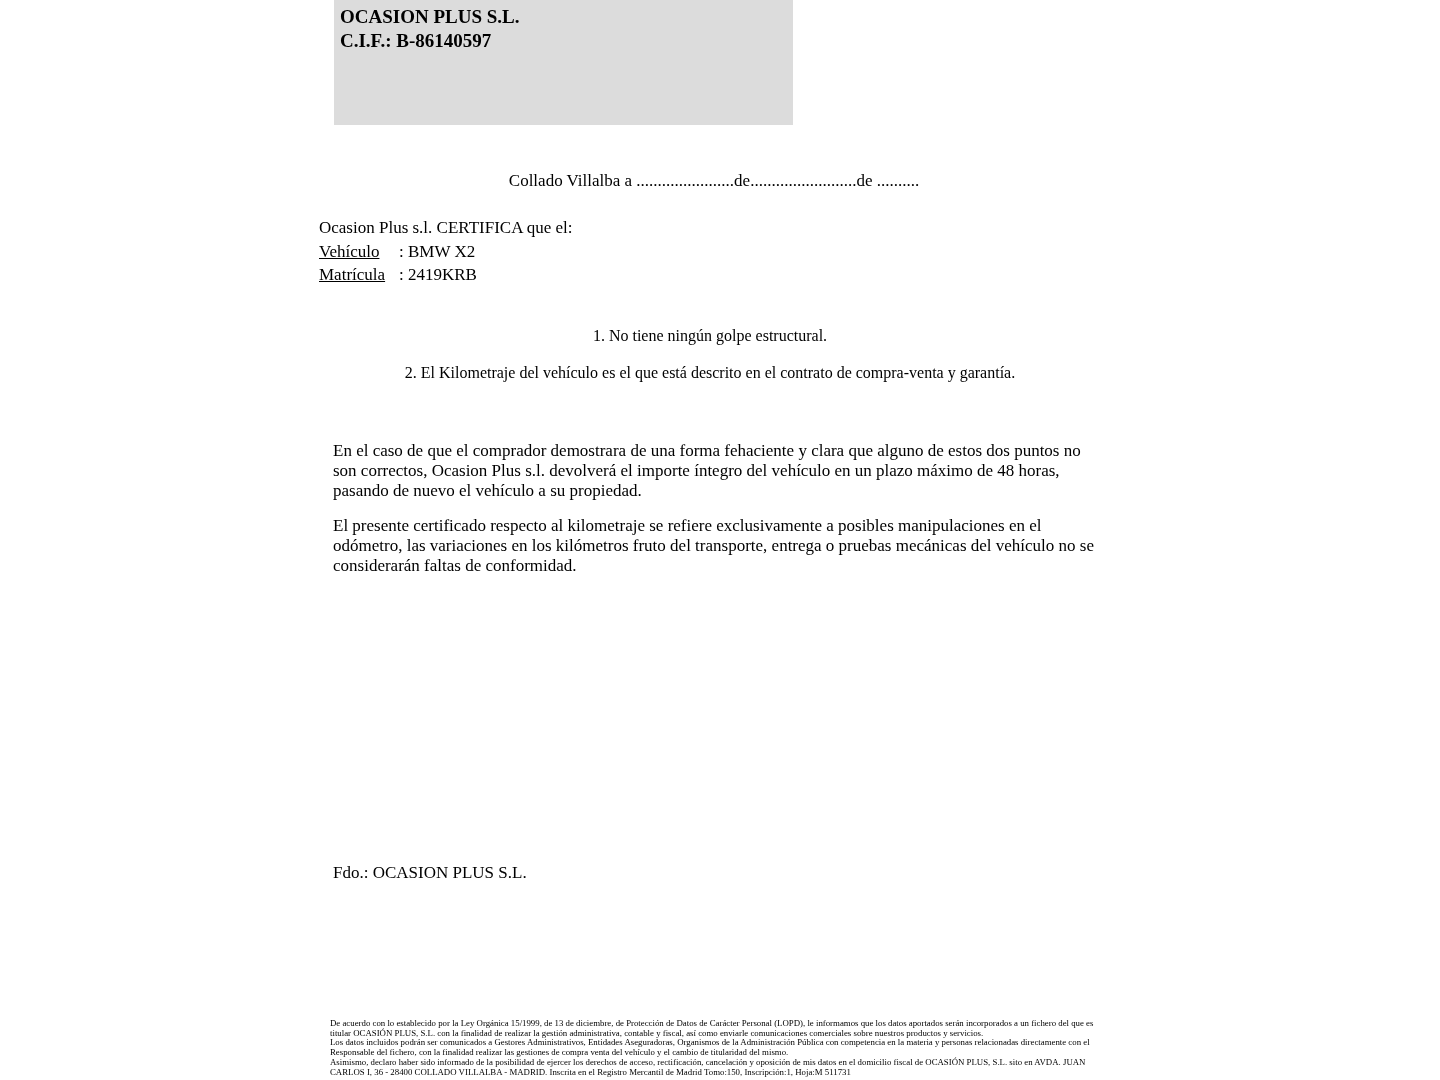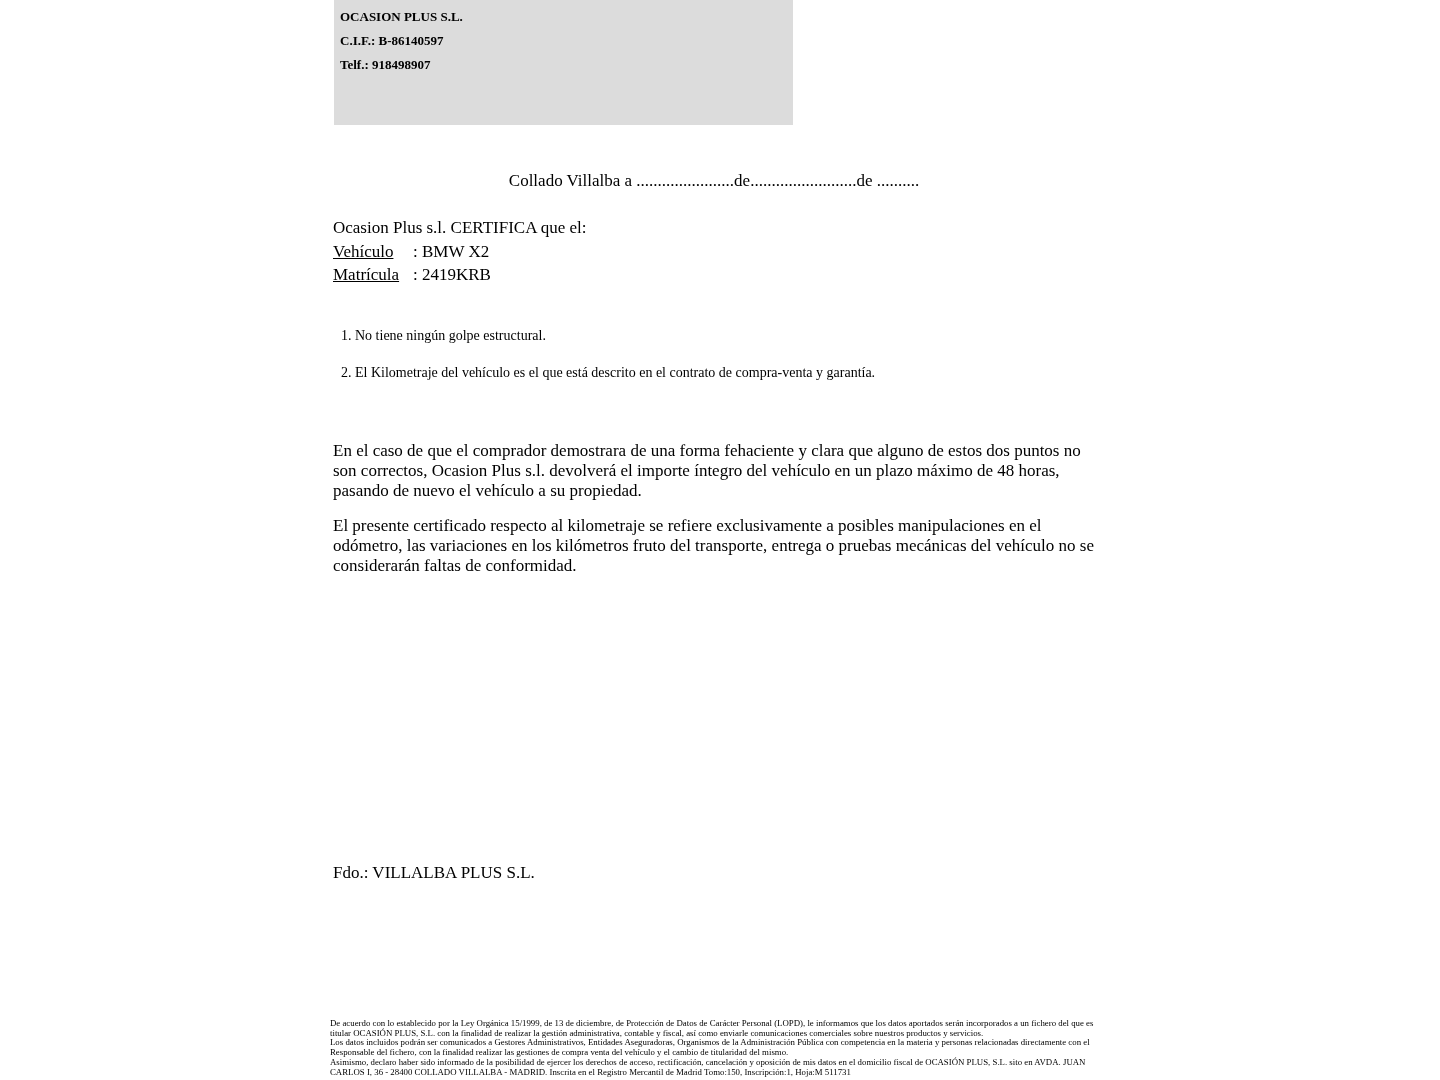--- a/index.html
+++ b/index.html
@@ -22,53 +22,54 @@
   }
   .header-box {
     position: absolute;
     left: 334px;
     top: 0;
     width: 459px;
     height: 125px;
     background: #dcdcdc;
     padding: 5px 8px 0 6px;
     font-weight: bold;
-    font-size: 13px;
+    font-size: 19px;
     line-height: 24px;
   }
   .date-line {
     position: absolute;
     left: 333px;
     top: 171px;
     width: 762px;
     text-align: center;
     font-size: 17px;
     line-height: 20px;
   }
   .certifica {
     position: absolute;
-    left: 333px;
+    left: 319px;
     top: 216px;
     font-size: 17px;
     line-height: 23.5px;
   }
   .cert-label {
     display: inline-block;
     min-width: 80px;
     text-decoration: underline;
   }
   .cert-value {
     display: inline-block;
   }
   .points {
     position: absolute;
-    left: 341px;
+    left: 329px;
     top: 326px;
     width: 762px;
-    font-size: 14px;
+    font-size: 16px;
+    text-align: center;
   }
   .points p {
     margin: 0 0 17px 0;
     line-height: 20px;
   }
   .body-text {
     position: absolute;
     left: 333px;
     top: 441px;
     width: 762px;
@@ -98,21 +99,20 @@
   }
 </style>
 </head>
 <body>
 
 <div class="page">
 
   <div class="header-box">
     <div class="hline">OCASION PLUS S.L.</div>
     <div class="hline">C.I.F.: B-86140597</div>
-    <div class="hline">Telf.: 918498907</div>
   </div>
 
   <div class="date-line">Collado Villalba a .......................de.........................de ..........</div>
 
   <div class="certifica">
     <div class="cert-intro">Ocasion Plus s.l. CERTIFICA que el:</div>
     <div class="cert-row">
       <span class="cert-label">Vehículo</span><span class="cert-value">: BMW X2</span>
     </div>
     <div class="cert-row">
@@ -123,21 +123,21 @@
   <div class="points">
     <p>1. No tiene ningún golpe estructural.</p>
     <p>2. El Kilometraje del vehículo es el que está descrito en el contrato de compra-venta y garantía.</p>
   </div>
 
   <div class="body-text">
     <p>En el caso de que el comprador demostrara de una forma fehaciente y clara que alguno de estos dos puntos no son correctos, Ocasion Plus s.l. devolverá el importe íntegro del vehículo en un plazo máximo de 48 horas, pasando de nuevo el vehículo a su propiedad.</p>
     <p>El presente certificado respecto al kilometraje se refiere exclusivamente a posibles manipulaciones en el odómetro, las variaciones en los kilómetros fruto del transporte, entrega o pruebas mecánicas del vehículo no se considerarán faltas de conformidad.</p>
   </div>
 
-  <div class="signature">Fdo.: VILLALBA PLUS S.L.</div>
+  <div class="signature">Fdo.: OCASION PLUS S.L.</div>
 
   <div class="legal">
     <p>De acuerdo con lo establecido por la Ley Orgánica 15/1999, de 13 de diciembre, de Protección de Datos de Carácter Personal (LOPD), le informamos que los datos aportados serán incorporados a un fichero del que es titular OCASIÓN PLUS, S.L. con la finalidad de realizar la gestión administrativa, contable y fiscal, así como enviarle comunicaciones comerciales sobre nuestros productos y servicios.</p>
     <p>Los datos incluidos podrán ser comunicados a Gestores Administrativos, Entidades Aseguradoras, Organismos de la Administración Pública con competencia en la materia y personas relacionadas directamente con el Responsable del fichero, con la finalidad realizar las gestiones de compra venta del vehículo y el cambio de titularidad del mismo.</p>
     <p>Asimismo, declaro haber sido informado de la posibilidad de ejercer los derechos de acceso, rectificación, cancelación y oposición de mis datos en el domicilio fiscal de OCASIÓN PLUS, S.L. sito en AVDA. JUAN CARLOS I, 36 - 28400 COLLADO VILLALBA - MADRID. Inscrita en el Registro Mercantil de Madrid Tomo:150, Inscripción:1, Hoja:M 511731</p>
   </div>
 
 </div>
 
 </body></html>

